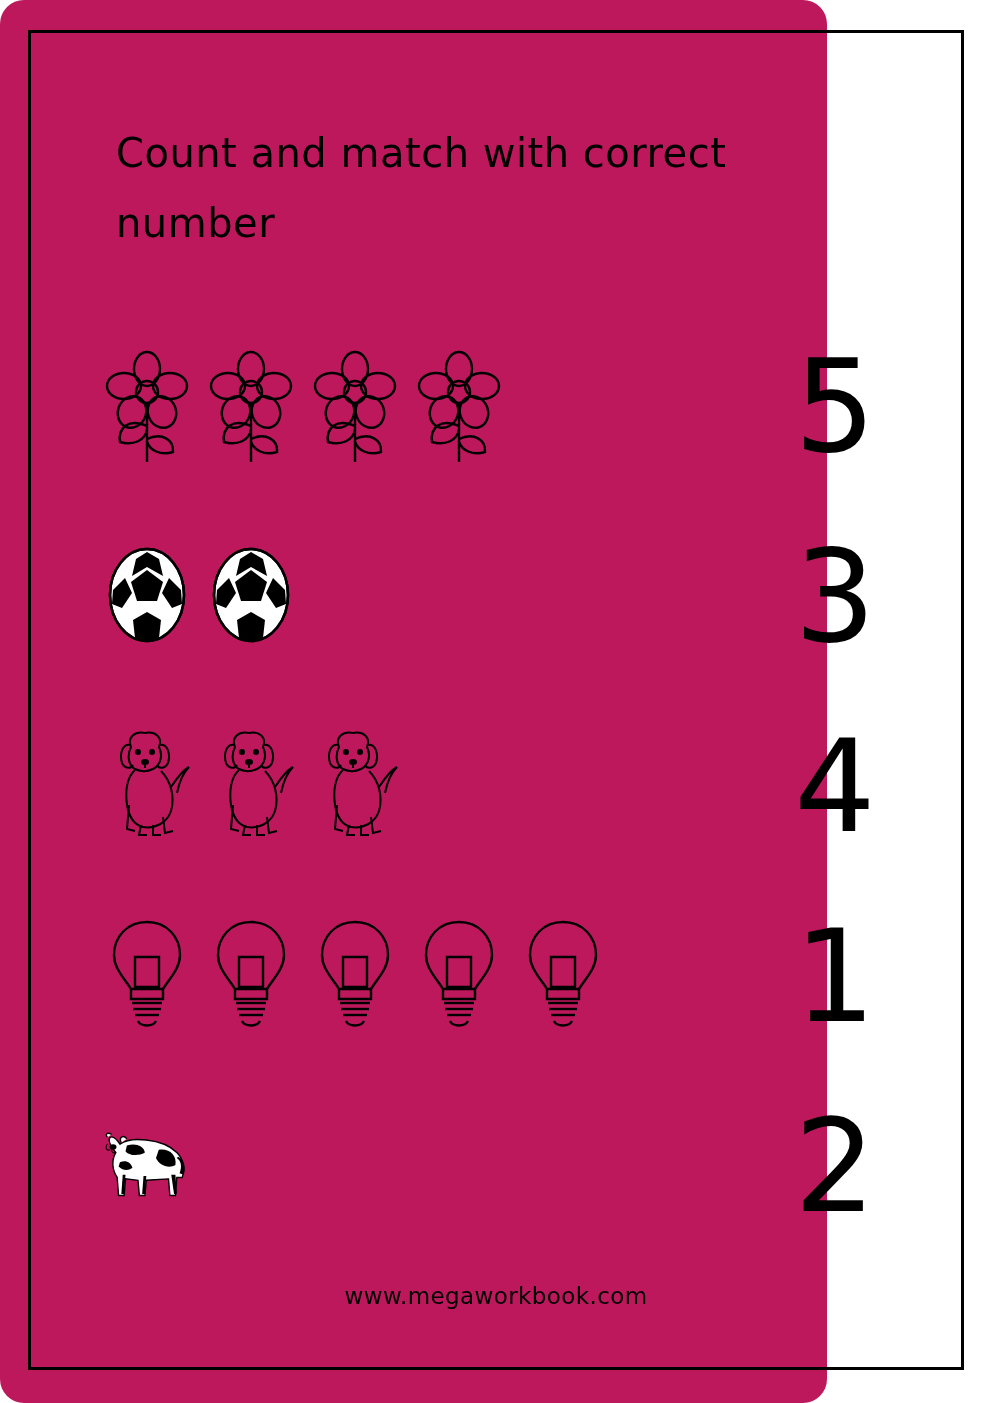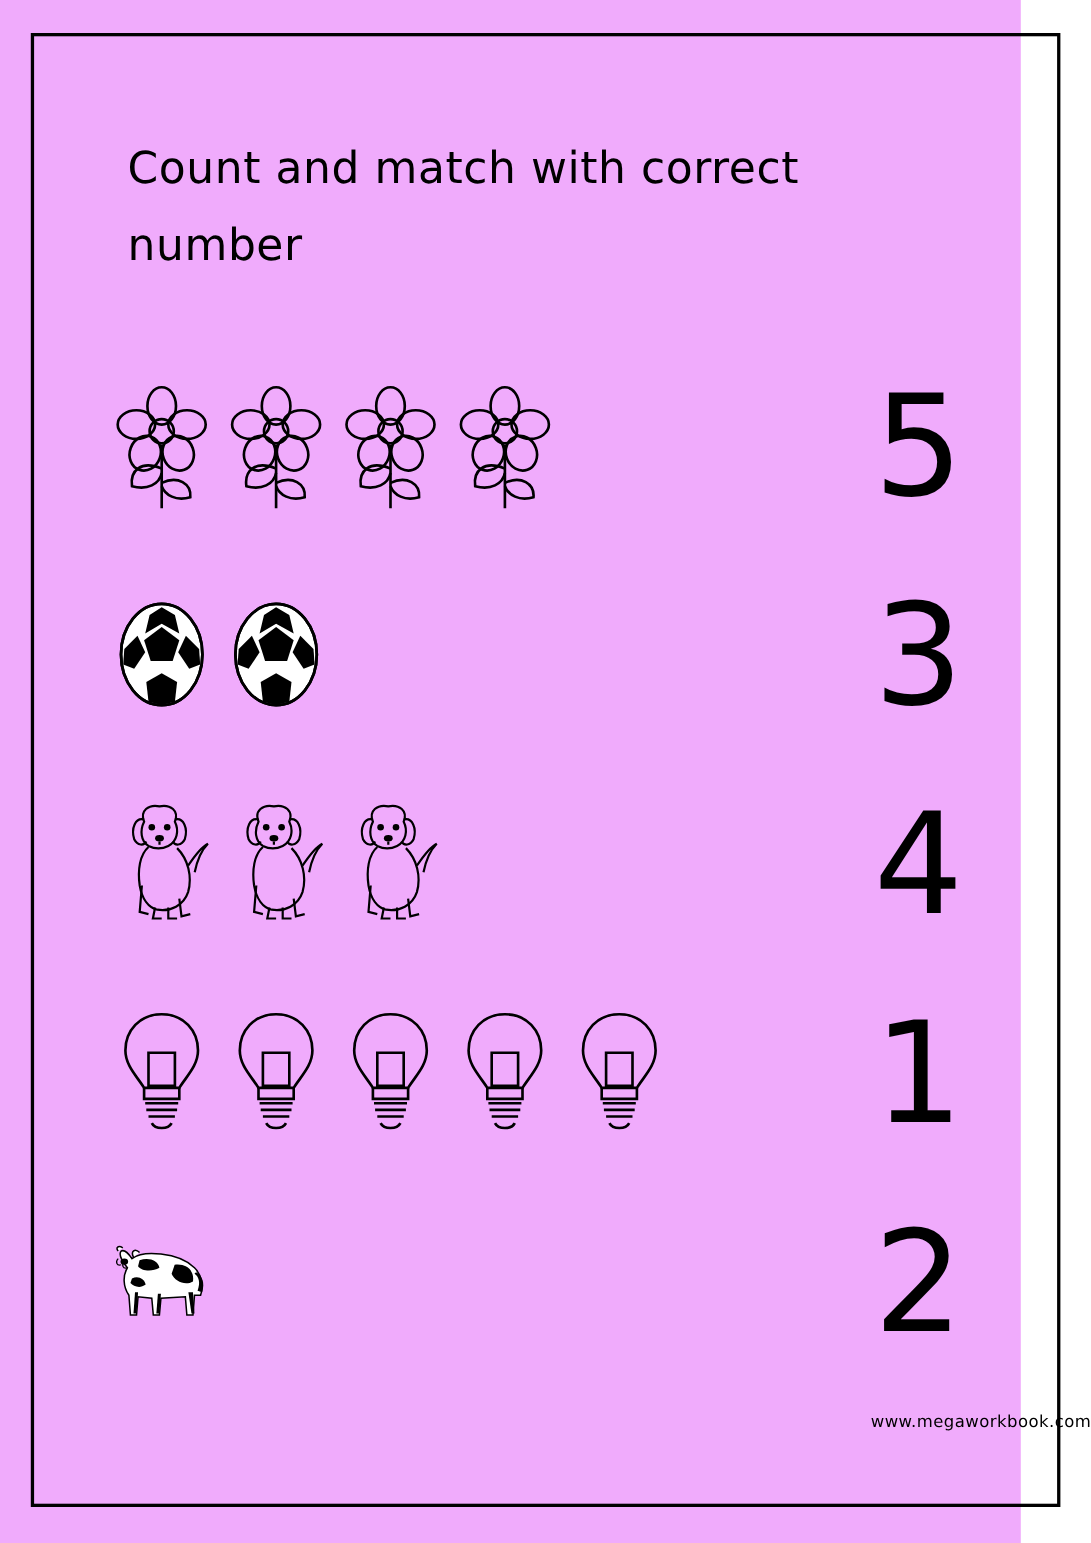--- a/index.html
+++ b/index.html
@@ -8,23 +8,24 @@
     background: #ffffff;
   }
   body {
     width: 992px;
     height: 1403px;
     font-family: "DejaVu Sans", sans-serif;
     overflow: hidden;
   }
   .page {
     position: relative;
-    width: 928px;
+    width: 827px;
     height: 1403px;
-    background: #f0abfc;
+    background: #be185d;
+    border-radius: 24px;
   }
   .page-border {
     position: absolute;
     left: 28px;
     top: 30px;
     width: 936px;
     height: 1340px;
     border: 3px solid #000000;
     box-sizing: border-box;
   }
@@ -76,23 +77,23 @@
     font-size: 128px;
     font-weight: 400;
     line-height: 1;
     color: #000000;
   }
   .footer {
     position: absolute;
     left: 0;
     top: 1283px;
     width: 992px;
-    text-align: right;
+    text-align: center;
     font-family: "DejaVu Sans", sans-serif;
-    font-size: 15px;
+    font-size: 23px;
     color: #000000;
     letter-spacing: 0.4px;
   }
   svg { display: block; }
 </style>
 </head>
 <body>
 
 <div class="page">
   <div class="page-border"></div>

